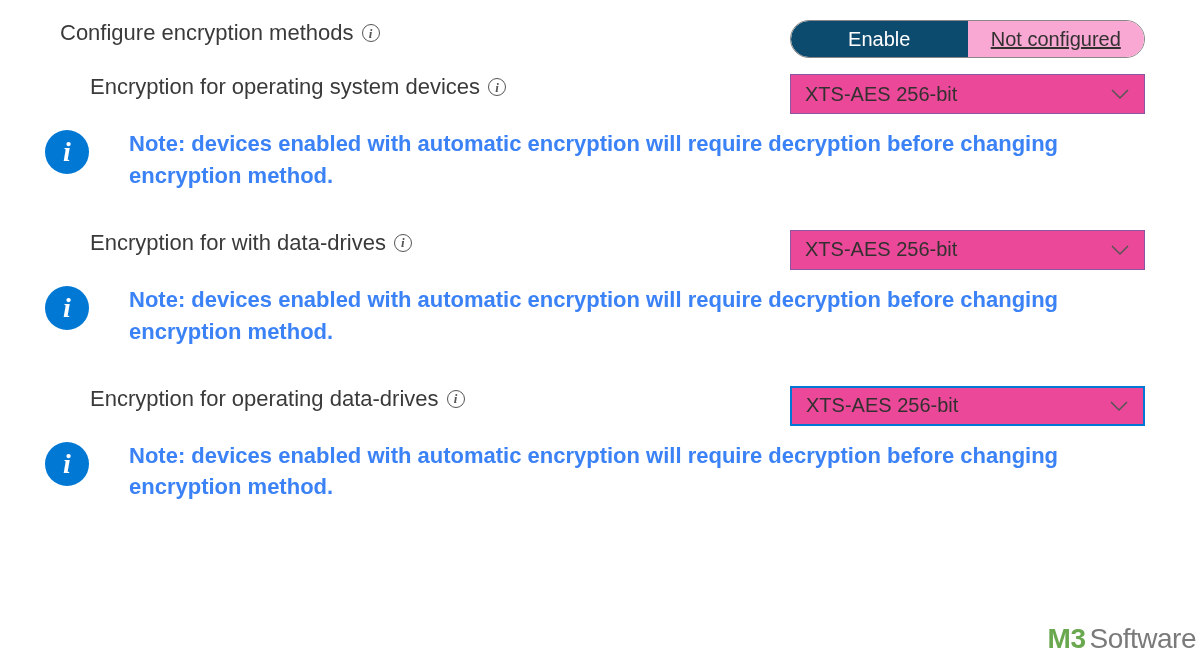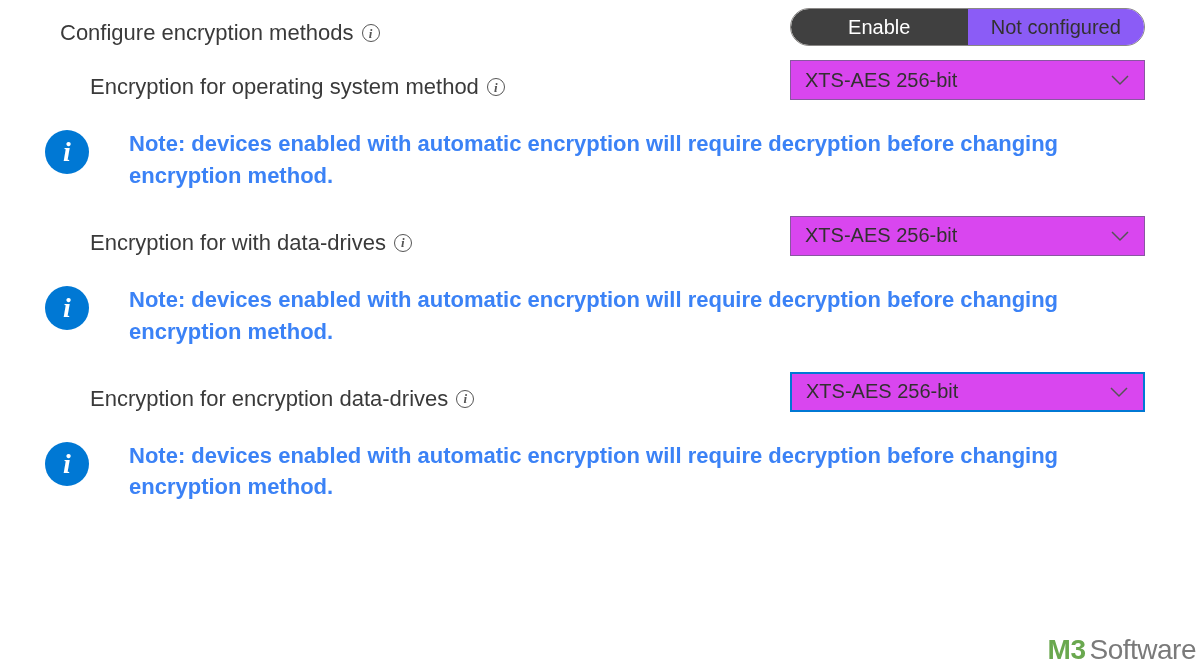--- a/index.html
+++ b/index.html
@@ -12,21 +12,21 @@
       font-size: 20px;
       color: #323130;
       background: #ffffff;
       width: 1200px;
       height: 668px;
       position: relative;
       padding: 20px 0 0 0;
     }
     .row {
       display: flex;
-      align-items: flex-end;
+      align-items: flex-start;
       padding: 0 0 0 60px;
       margin-bottom: 28px;
       position: relative;
     }
     .row.main {
       padding-left: 60px;
     }
     .row.sub {
       padding-left: 90px;
     }
@@ -70,42 +70,43 @@
     .toggle-option {
       flex: 1;
       text-align: center;
       font-size: 20px;
       line-height: 36px;
       cursor: pointer;
       color: #323130;
       background: #fff;
     }
     .toggle-option.active {
-      background: #404040;
+      background: #0c4a6e;
       color: #ffffff;
       border-radius: 20px 0 0 20px;
       font-weight: 400;
     }
     .toggle-option.inactive {
-      background: #8b5cf6;
+      background: #f9a8d4;
+      text-decoration: underline;
     }
     .dropdown {
       position: absolute;
       left: 790px;
       width: 355px;
       height: 40px;
       border: 1px solid #8957a1;
       display: flex;
       align-items: center;
       justify-content: space-between;
       padding: 0 14px;
       font-size: 20px;
       color: #323130;
       cursor: pointer;
-      background: #d946ef;
+      background: #ec4899;
     }
     .dropdown.blue-border {
       border: 2px solid #0078d4;
     }
     .chevron {
       width: 20px;
       height: 16px;
     }
     .note-row {
       display: flex;
@@ -133,21 +134,21 @@
     .note-text {
       font-size: 22px;
       font-weight: 700;
       color: #3b82f6;
       line-height: 1.45;
       max-width: 960px;
     }
     .watermark {
       position: absolute;
       right: 4px;
-      bottom: 2px;
+      bottom: 13px;
       font-size: 28px;
       font-weight: 700;
       letter-spacing: -0.5px;
     }
     .watermark .m3 {
       color: #6aa84f;
       font-weight: 800;
     }
     .watermark .soft {
       color: #7a7a7a;
@@ -164,21 +165,21 @@
     <span class="info-icon">i</span>
   </div>
   <div class="toggle-container">
     <div class="toggle-option active">Enable</div>
     <div class="toggle-option inactive">Not configured</div>
   </div>
 </div>
 
 <div class="row sub">
   <div class="label-group">
-    <span class="label">Encryption for operating system method</span>
+    <span class="label">Encryption for operating system devices</span>
     <span class="info-icon">i</span>
   </div>
   <div class="dropdown">
     <span>XTS-AES 256-bit</span>
     <svg class="chevron" viewBox="0 0 20 12">
         <path d="M2 2 L10 10 L18 2" stroke="#555" stroke-width="1.5" fill="none"></path>
       </svg>
   </div>
 </div>
 
@@ -200,21 +201,21 @@
   </div>
 </div>
 
 <div class="note-row">
   <div class="note-icon">i</div>
   <div class="note-text">Note: devices enabled with automatic encryption will require decryption before changing encryption method.</div>
 </div>
 
 <div class="row sub">
   <div class="label-group">
-    <span class="label">Encryption for encryption data-drives</span>
+    <span class="label">Encryption for operating data-drives</span>
     <span class="info-icon">i</span>
   </div>
   <div class="dropdown blue-border">
     <span>XTS-AES 256-bit</span>
     <svg class="chevron" viewBox="0 0 20 12">
         <path d="M2 2 L10 10 L18 2" stroke="#555" stroke-width="1.5" fill="none"></path>
       </svg>
   </div>
 </div>
 

